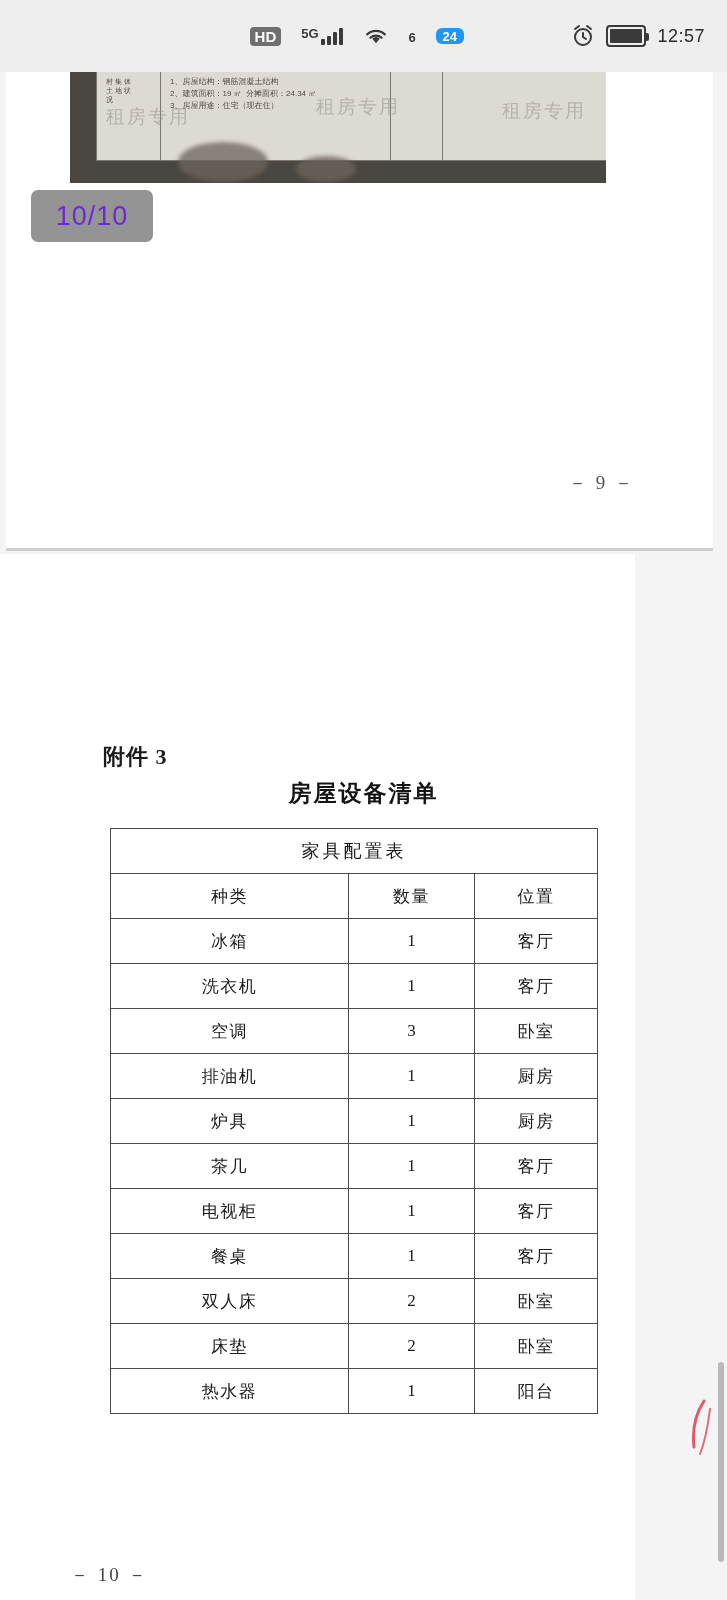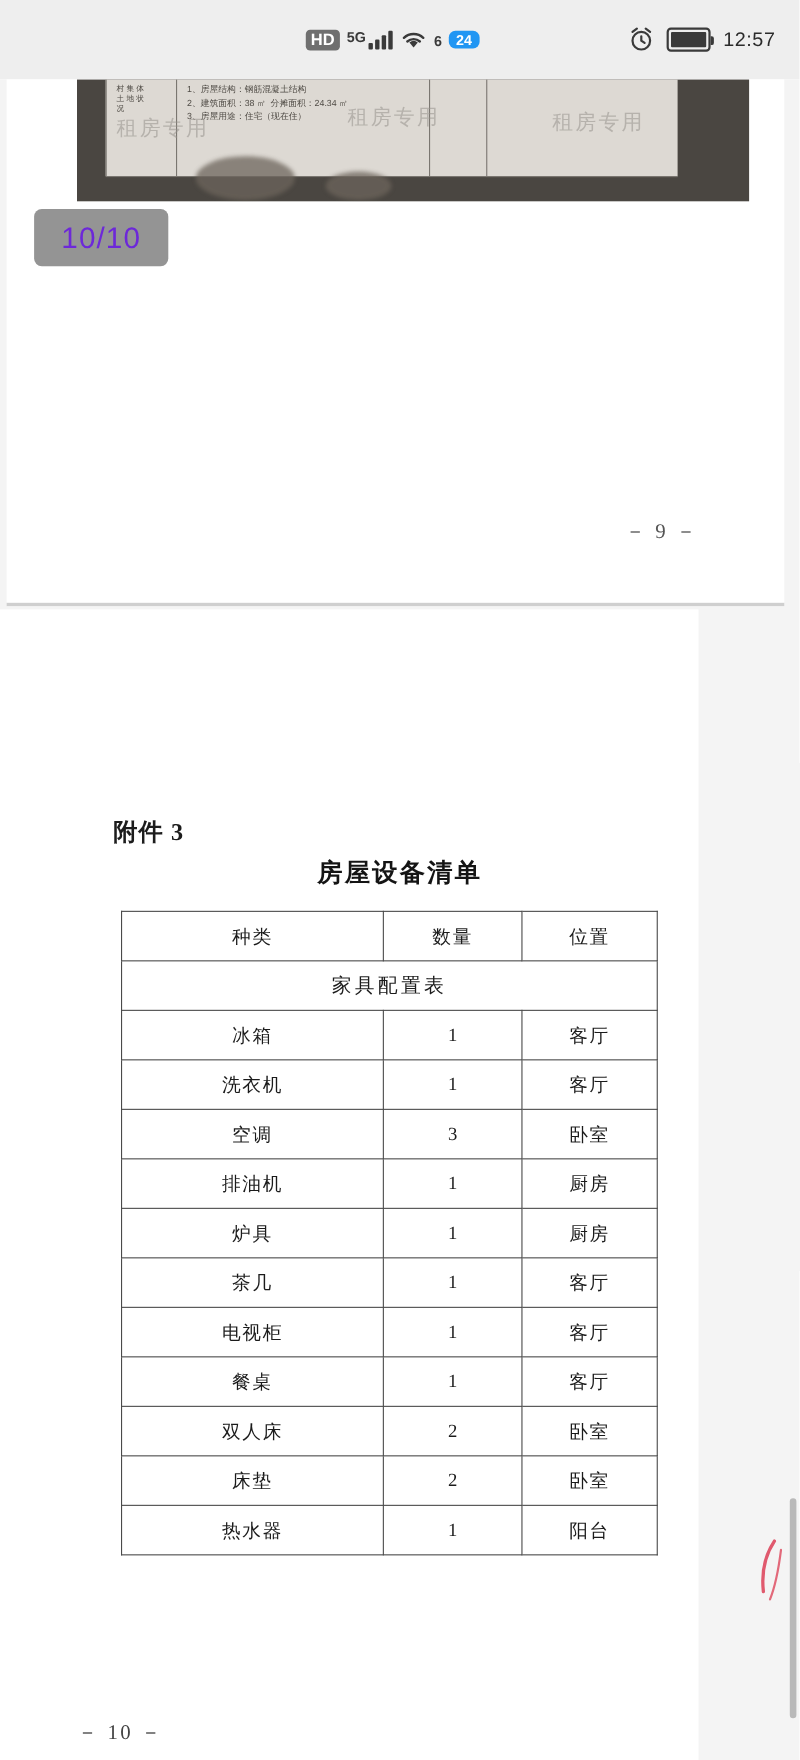--- a/index.html
+++ b/index.html
@@ -26,21 +26,21 @@
     background: #eeeeee;
     display: flex;
     align-items: center;
     justify-content: space-between;
     padding: 0 22px;
   }
   .sb-left { width: 120px; }
   .sb-center {
     display: flex;
     align-items: center;
-    gap: 6px;
+    gap: 20px;
   }
   .hd-badge {
     background: #6f6f6f;
     color: #ffffff;
     font-size: 15px;
     font-weight: bold;
     border-radius: 4px;
     padding: 2px 5px;
     letter-spacing: 0px;
     line-height: 1;
@@ -136,21 +136,21 @@
     top: 0; left: 6px;
     width: 707px;
     height: 479px;
     background: #ffffff;
     border-bottom: 3px solid #cfcfcf;
     overflow: hidden;
   }
   .scan-strip {
     position: absolute;
     top: 0; left: 64px;
-    width: 611px;
+    width: 536px;
     height: 111px;
     background: #4a4641;
     overflow: hidden;
   }
   .scan-strip .doc-white {
     position: absolute;
     top: -60px; left: 26px;
     width: 520px;
     height: 148px;
     background: #ddd9d3;
@@ -354,21 +354,21 @@
         <div class="cell-line" style="left:90px; top:0; width:1px; height:88px;"></div>
         <div class="cell-line" style="left:320px; top:0; width:1px; height:88px;"></div>
         <div class="cell-line" style="left:26px; top:88px; width:520px; height:1px;"></div>
         <div class="cell-line" style="left:372px; top:0; width:1px; height:88px;"></div>
         <div class="cell-line" style="left:372px; top:88px; width:174px; height:1px;"></div>
 
         <span class="tiny-text" style="left:36px; top:6px; font-size:7px;">村 集 体
 土 地 状
 况</span>
         <span class="tiny-text" style="left:100px; top:5px; font-size:8px;">1、房屋结构：钢筋混凝土结构</span>
-        <span class="tiny-text" style="left:100px; top:17px; font-size:8px;">2、建筑面积：38 ㎡  分摊面积：24.34 ㎡</span>
+        <span class="tiny-text" style="left:100px; top:17px; font-size:8px;">2、建筑面积：19 ㎡  分摊面积：24.34 ㎡</span>
         <span class="tiny-text" style="left:100px; top:29px; font-size:8px;">3、房屋用途：住宅（现在住）</span>
 
         <span class="wm" style="left:36px; top:32px;">租房专用</span>
         <span class="wm" style="left:246px; top:22px;">租房专用</span>
         <span class="wm" style="left:432px; top:26px;">租房专用</span>
 
         <div class="thumb-mark" style="left:108px; top:70px; width:90px; height:40px;"></div>
         <div class="thumb-mark" style="left:226px; top:84px; width:60px; height:26px;"></div>
       </div>
 
@@ -383,26 +383,26 @@
       <div class="doc-title">房屋设备清单</div>
 
       <table class="equip">
         <colgroup>
             <col class="c1">
             <col class="c2">
             <col class="c3">
           </colgroup>
         <tbody>
           <tr>
+            <td class="caption" colspan="3">家具配置表</td>
+          </tr>
+          <tr>
             <td>种类</td>
             <td>数量</td>
             <td>位置</td>
-          </tr>
-          <tr>
-            <td class="caption" colspan="3">家具配置表</td>
           </tr>
 
           <tr>
             <td>冰箱</td>
             <td class="num">1</td>
             <td>客厅</td>
           </tr>
           <tr>
             <td>洗衣机</td>
             <td class="num">1</td>

